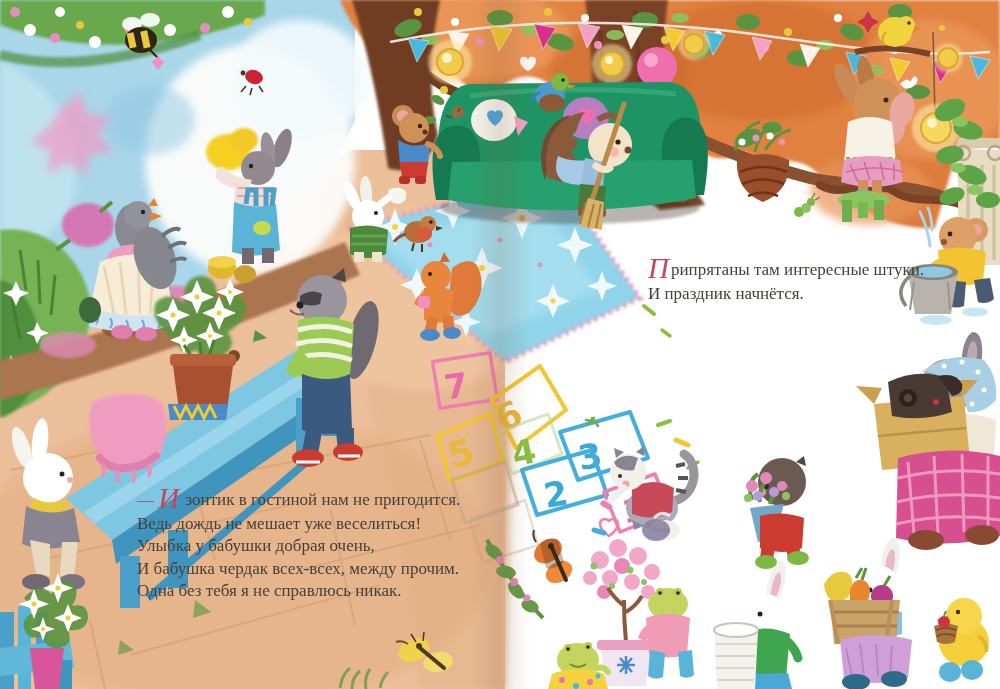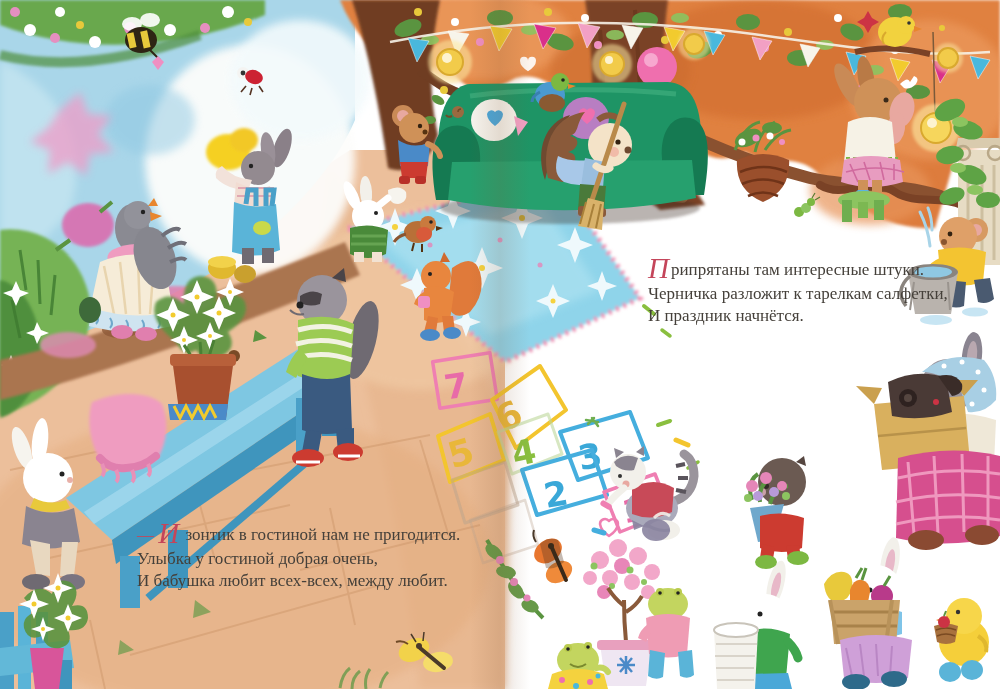--- a/index.html
+++ b/index.html
@@ -1,21 +1,21 @@
 <!DOCTYPE html>
 <html><head>
 <meta charset="utf-8">
 <style>
   html,body{margin:0;padding:0;background:#888;}
   #page{position:relative;width:1000px;height:689px;background:#ffffff;overflow:hidden;
         font-family:"Liberation Serif",serif;}
   svg{position:absolute;left:0;top:0;}
   .verse{position:absolute;font-size:17px;line-height:22.4px;color:#45403a;white-space:nowrap;z-index:5;}
   .verse p{margin:0;}
-  .verse-left{left:137px;top:519px;}
+  .verse-left{left:137px;top:484px;}
   .verse-right{left:604px;top:254px;margin-left:44px;}
   .initial{font-size:29px;color:#c4455a;font-style:italic;line-height:1;vertical-align:-3px;margin-right:2px;}
   .reddash{color:#c4455a;}
   .chalk{font-family:"DejaVu Sans",sans-serif;font-weight:bold;}
 </style>
 </head>
 <body>
 
 <div id="page">
 <svg width="1000" height="689" viewBox="0 0 1000 689">
@@ -872,22 +872,23 @@
   <ellipse cx="656" cy="530" rx="14" ry="11" fill="#8a84a0"></ellipse>
   <path d="M644,526 l-12,-6 l2,10 Z" fill="#8a84a0"></path>
   <path d="M654,518 q8,-8 16,-2" stroke="#f2f0ea" stroke-width="3" fill="none"></path>
 </g>
 
 <rect x="470" y="0" width="60" height="689" fill="url(#gut)"></rect>
 </svg>
 
 <div class="verse verse-left">
   <p><span class="reddash">— </span><span class="initial">И</span><span> зонтик в гостиной нам не пригодится.</span></p>
-  <p>Улыбка у гостиной добрая очень,</p>
-  <p>И бабушка любит всех-всех, между любит.</p>
+  <p>Ведь дождь не мешает уже веселиться!</p>
+  <p>Улыбка у бабушки добрая очень,</p>
+  <p>И бабушка чердак всех-всех, между прочим.</p>
+  <p>Одна без тебя я не справлюсь никак.</p>
 </div>
 
 <div class="verse verse-right">
   <p><span class="initial">П</span><span>рипрятаны там интересные штуки.</span></p>
-  <p>Черничка разложит к тарелкам салфетки,</p>
   <p>И праздник начнётся.</p>
 </div>
 </div>
 
 </body></html>

